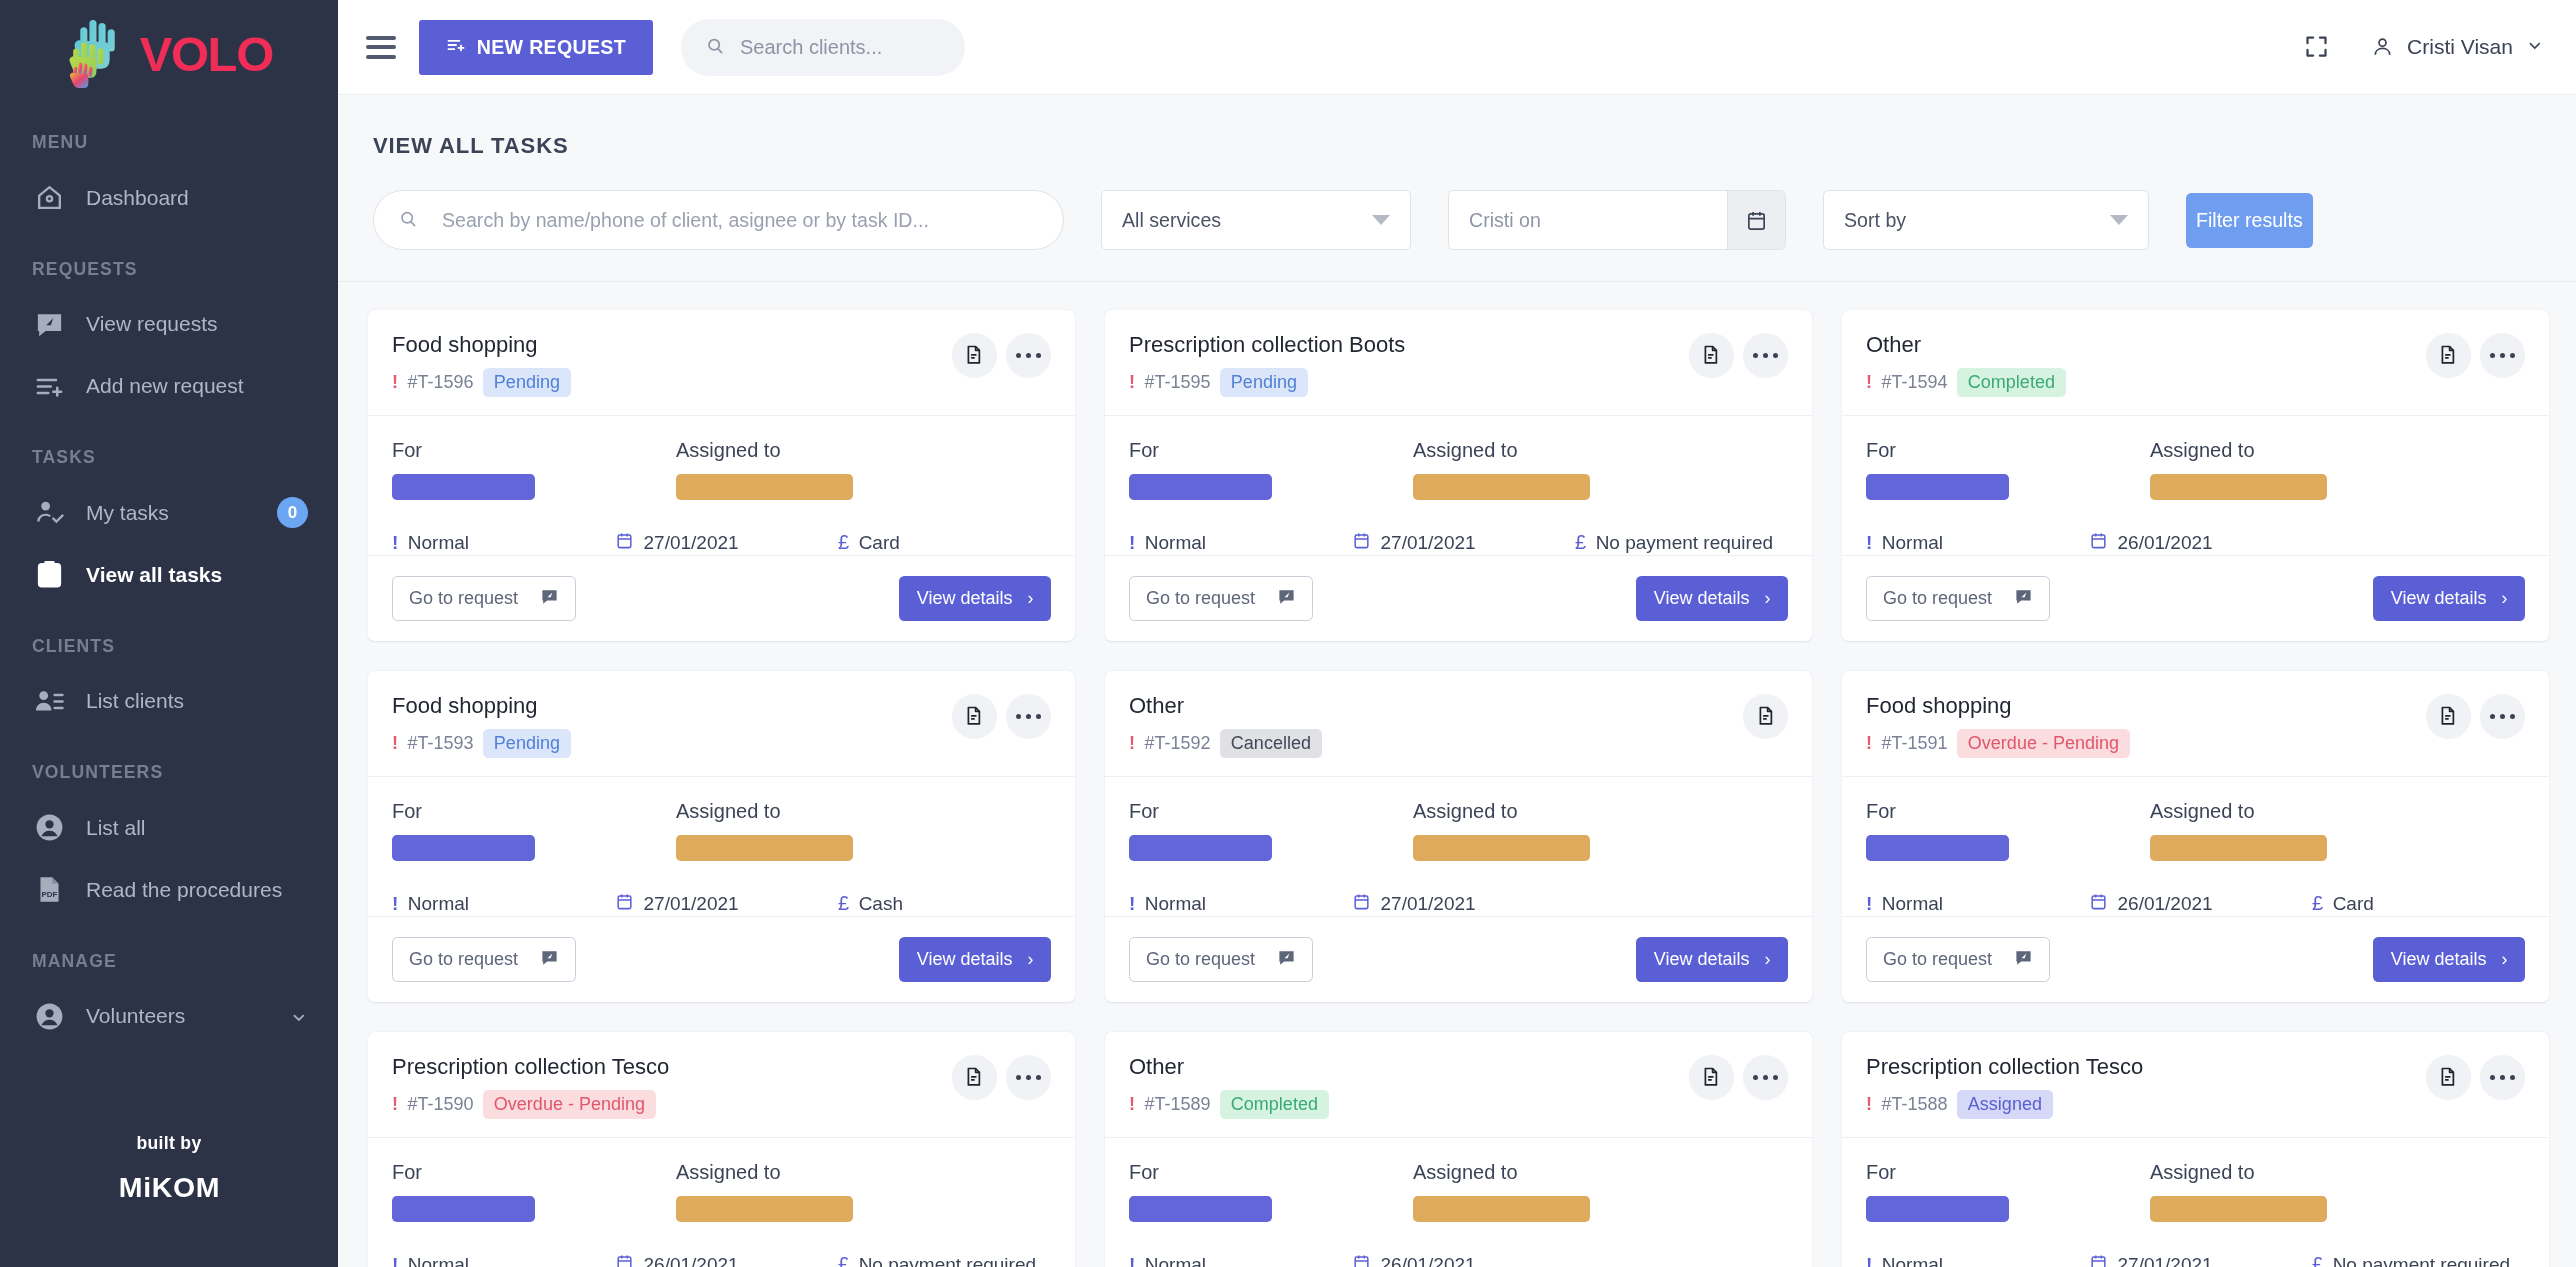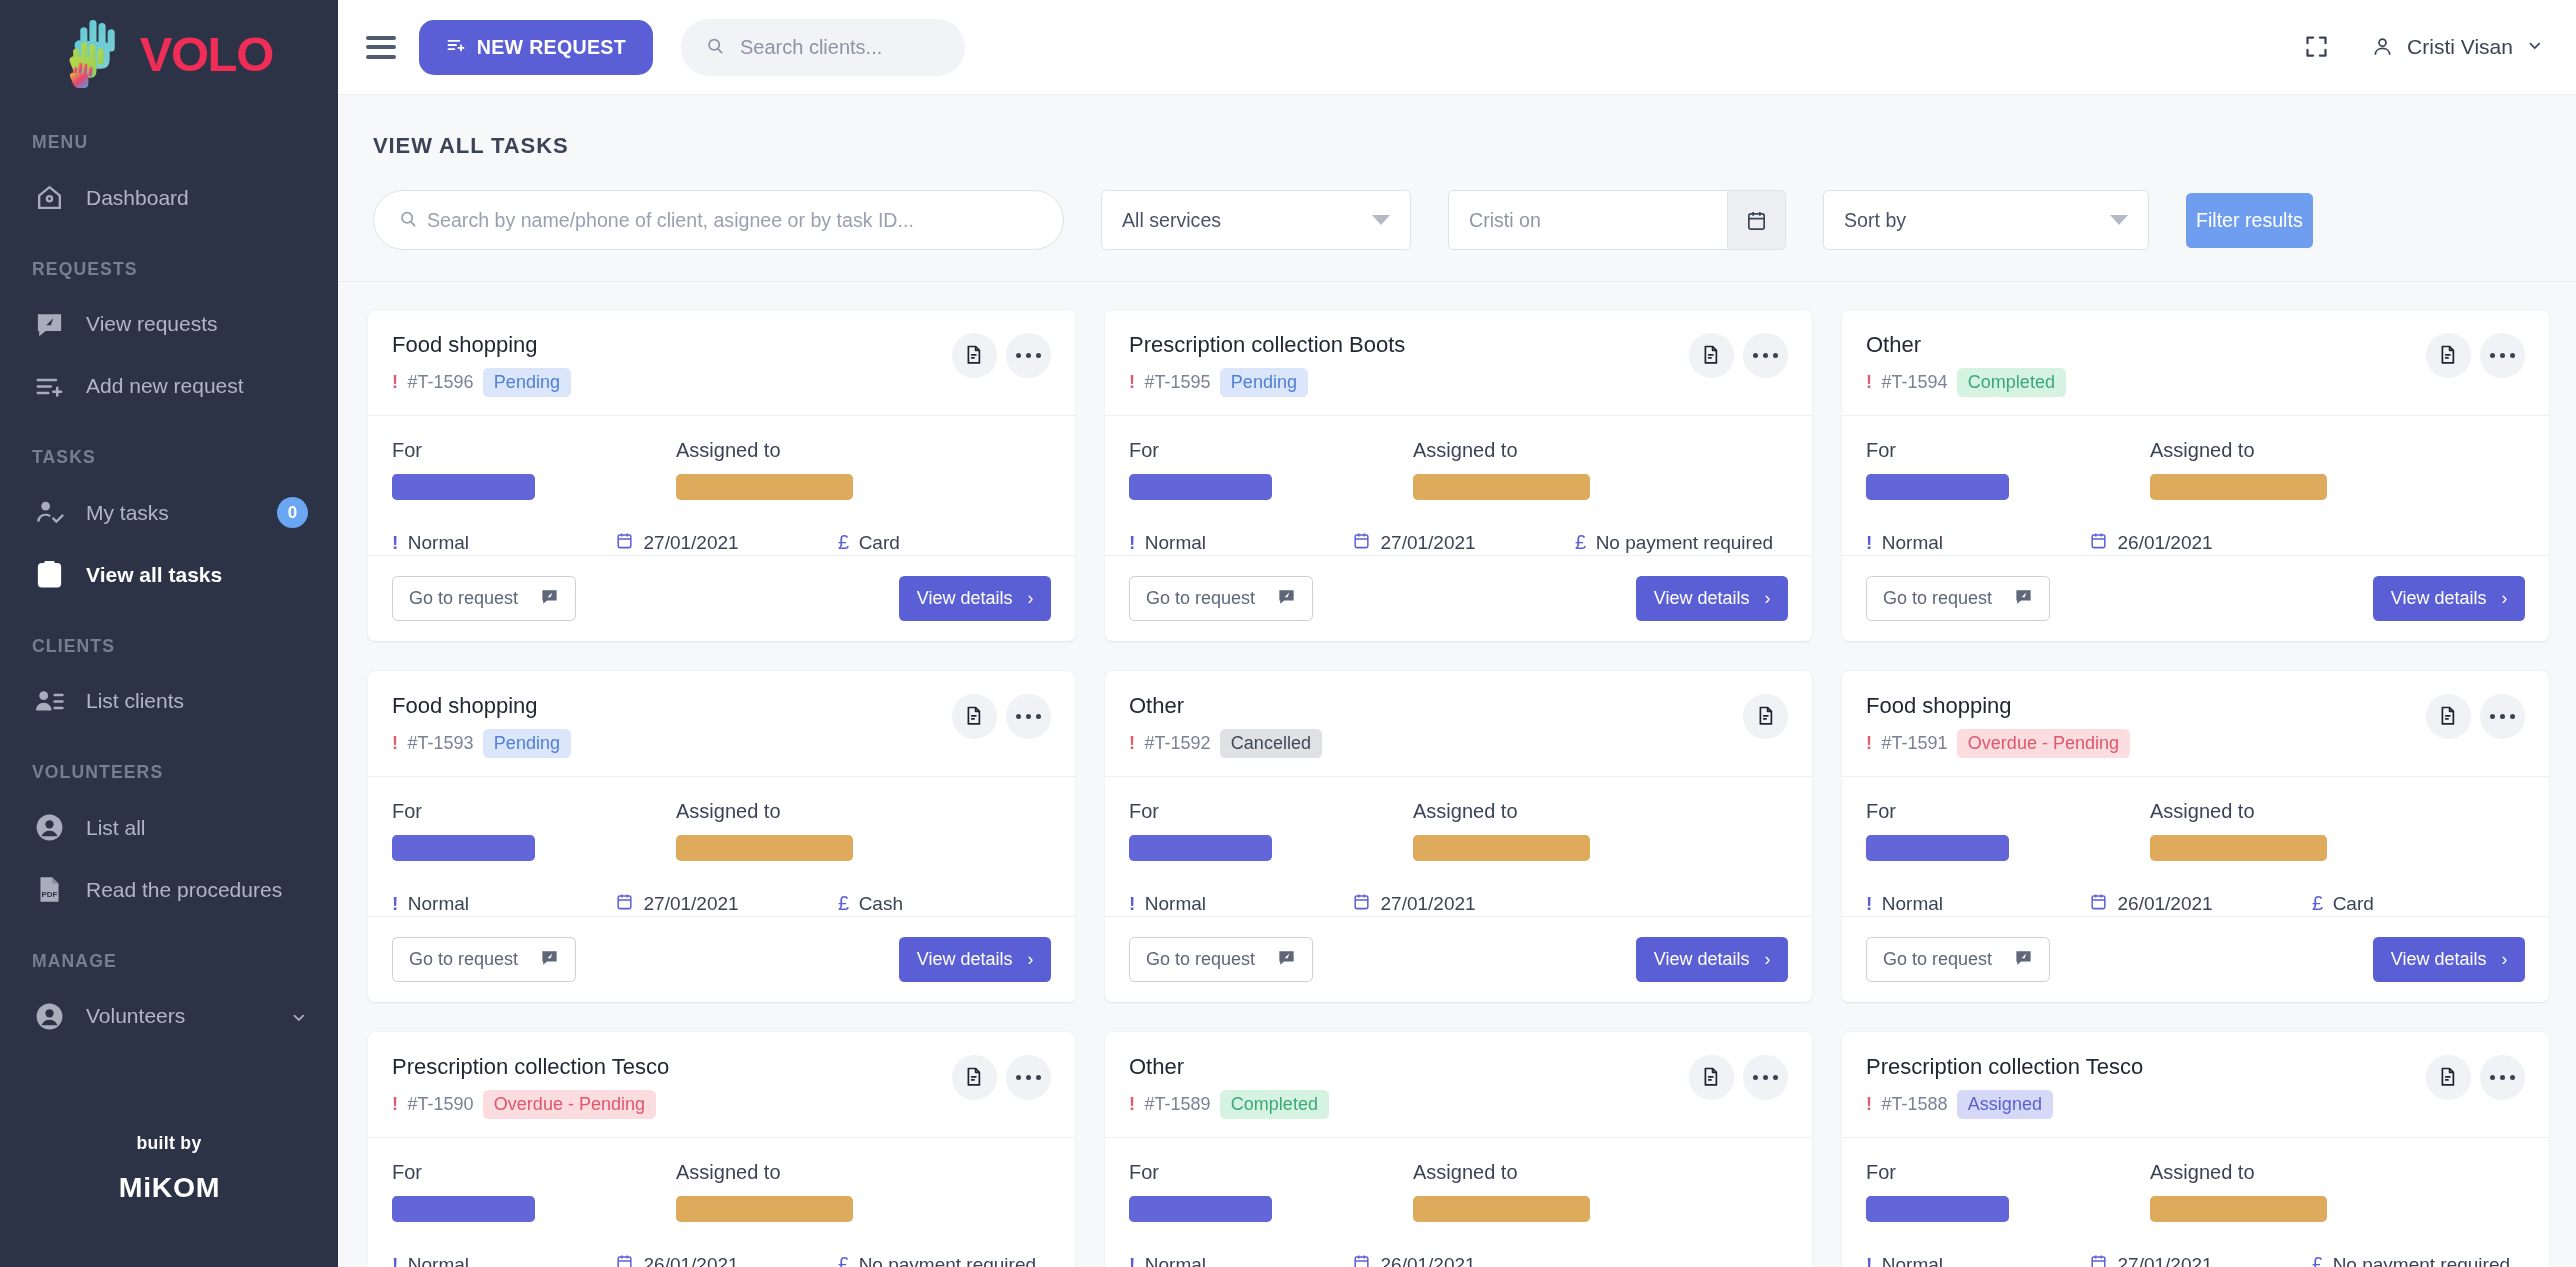--- a/index.html
+++ b/index.html
@@ -72,21 +72,21 @@
     height: 95px; background: #fff;
     display: flex; align-items: center;
     padding: 0 32px 0 28px;
     border-bottom: 0.7px solid #eceef2;
     flex: 0 0 95px;
   }
   .hamburger { width: 30px; height: 23px; display:flex; flex-direction:column; justify-content:space-between; cursor:pointer; margin-right: 23px;}
   .hamburger span { display:block; height: 4px; background:#515a6e; border-radius: 2px; }
   .btn-new-request {
     background: #5b5fd6; color:#fff; border:none;
-    height: 55px; padding: 0 27px; border-radius: 15px;
+    height: 55px; padding: 0 27px; border-radius: 3px;
     font-size: 19.6px; font-weight: bold; letter-spacing: 0.3px;
     display:flex; align-items:center; gap: 10.8px; cursor:pointer;
     white-space: nowrap;
   }
   .search-clients {
     margin-left: 28px;
     background: #f2f3f6; border-radius: 28px;
     height: 57px; width: 284px;
     display:flex; align-items:center; gap: 15px; padding: 0 24px;
   }
@@ -103,21 +103,21 @@
     color: #3b4356; padding: 38px 0 0 35px;
   }
   .filters {
     display:flex; align-items:center; gap: 37px;
     padding: 31px 35px 31px 35px;
     border-bottom: 0.7px solid #e8eaee;
   }
   .filter-search {
     flex: 0 0 691px;
     height: 60px; background:#fff; border:0.7px solid #dfe2e8; border-radius: 30px;
-    display:flex; align-items:center; gap: 9px; padding: 0 24px;
+    display:flex; align-items:center; gap: 24px; padding: 0 24px;
   }
   .filter-search .ph { color:#9aa0b0; font-size: 19.6px; white-space:nowrap; }
   .select-box {
     height: 60px; background:#fff; border:0.7px solid #dfe2e8; border-radius: 5.4px;
     display:flex; align-items:center; padding: 0 20px;
     font-size: 19.6px; color:#4a5264; cursor:pointer;
     position: relative;
   }
   .select-box.services { flex: 0 0 310px; }
   .select-box.sortby { flex: 0 0 326px; }

